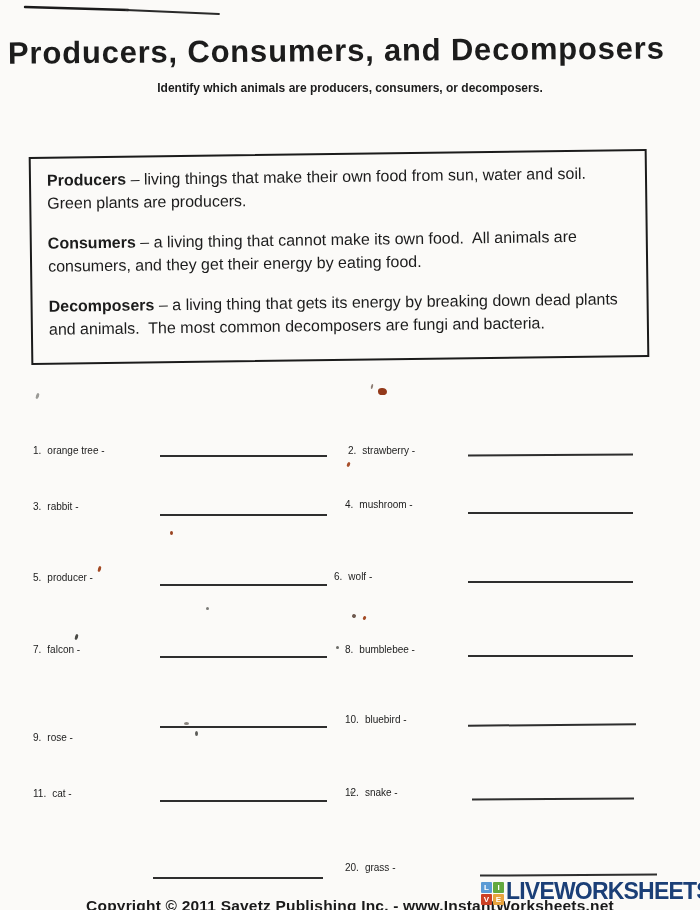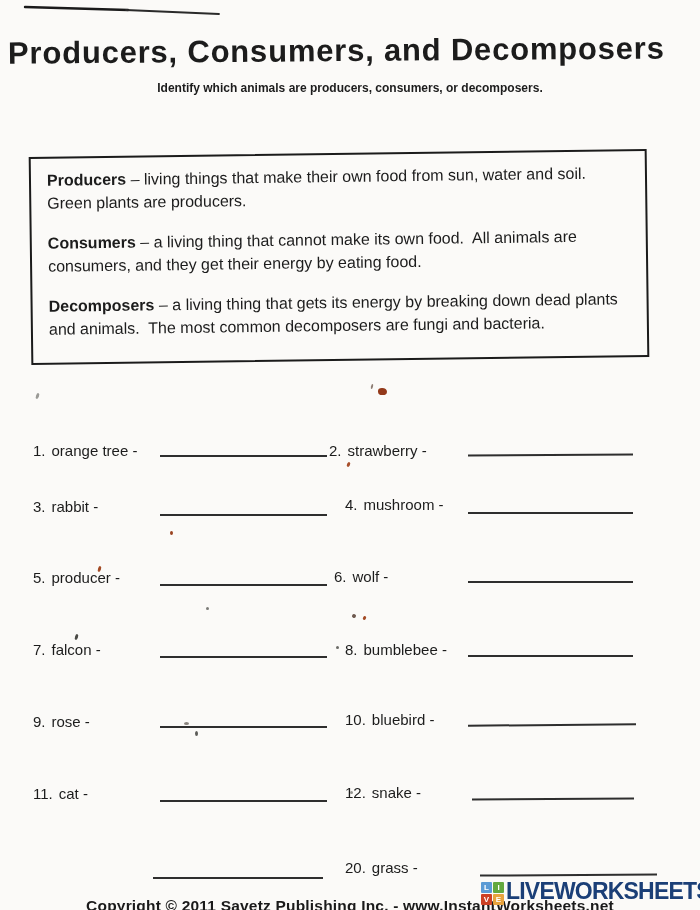--- a/index.html
+++ b/index.html
@@ -36,21 +36,21 @@
     padding:10px 16px;
     transform:rotate(-0.74deg);
     font-size:16px;line-height:23px;
   }
   .defbox p{margin:0 0 17px 0;}
   .defbox p:last-child{margin-bottom:0;}
   .def-term{font-weight:bold;}
   .def-text{white-space:pre-wrap;}
   
   .item{
-    position:absolute;font-size:15px;white-space:nowrap;line-height:19px;
+    position:absolute;font-size:10px;white-space:nowrap;line-height:19px;
   }
   .item.wrap{white-space:normal;width:112px;}
   .item .num{margin-right:6px;}
   .blank{
     position:absolute;height:0;border-bottom:2px solid #2e2e2e;
   }
   
   .copyright{
     position:absolute;left:0;top:897px;width:700px;
     text-align:center;font-size:15.5px;font-weight:bold;color:#1a1a1a;
@@ -91,39 +91,39 @@
   <div class="subtitle">Identify which animals are producers, consumers, or decomposers.</div>
 
   <div class="defbox">
     <p><span class="def-term">Producers</span><span class="def-text"> – living things that make their own food from sun, water and soil.  Green plants are producers.</span></p>
     <p><span class="def-term">Consumers</span><span class="def-text"> – a living thing that cannot make its own food.  All animals are consumers, and they get their energy by eating food.</span></p>
     <p><span class="def-term">Decomposers</span><span class="def-text"> – a living thing that gets its energy by breaking down dead plants and animals.  The most common decomposers are fungi and bacteria.</span></p>
   </div>
 
   <div class="item" style="left:33px;top:441px;"><span class="num">1.</span><span>orange tree -</span></div>
   <div class="blank" style="left:160px;top:455px;width:167px;"></div>
-  <div class="item" style="left:329px;top:441px;"><span class="num">2.</span><span>strawberry -</span></div>
+  <div class="item" style="left:348px;top:441px;"><span class="num">2.</span><span>strawberry -</span></div>
   <div class="blank" style="left:468px;top:454px;width:165px;transform:rotate(-0.4deg);"></div>
 
   <div class="item" style="left:33px;top:497px;"><span class="num">3.</span><span>rabbit -</span></div>
   <div class="blank" style="left:160px;top:514px;width:167px;"></div>
   <div class="item" style="left:345px;top:495px;"><span class="num">4.</span><span>mushroom -</span></div>
   <div class="blank" style="left:468px;top:512px;width:165px;"></div>
 
   <div class="item" style="left:33px;top:568px;"><span class="num">5.</span><span>producer -</span></div>
   <div class="blank" style="left:160px;top:584px;width:167px;"></div>
   <div class="item" style="left:334px;top:567px;"><span class="num">6.</span><span>wolf -</span></div>
   <div class="blank" style="left:468px;top:581px;width:165px;"></div>
 
   <div class="item" style="left:33px;top:640px;"><span class="num">7.</span><span>falcon -</span></div>
   <div class="blank" style="left:160px;top:656px;width:167px;"></div>
   <div class="item" style="left:345px;top:640px;"><span class="num">8.</span><span>bumblebee -</span></div>
   <div class="blank" style="left:468px;top:655px;width:165px;"></div>
 
-  <div class="item" style="left:33px;top:712px;"><span class="num">9.</span><span>rose -</span></div>
+  <div class="item" style="left:33px;top:728px;"><span class="num">9.</span><span>rose -</span></div>
   <div class="blank" style="left:160px;top:726px;width:167px;"></div>
   <div class="item" style="left:345px;top:710px;"><span class="num">10.</span><span>bluebird -</span></div>
   <div class="blank" style="left:468px;top:724px;width:168px;transform:rotate(-0.5deg);"></div>
 
   <div class="item" style="left:33px;top:784px;"><span class="num">11.</span><span>cat -</span></div>
   <div class="blank" style="left:160px;top:800px;width:167px;"></div>
   <div class="item" style="left:345px;top:783px;"><span class="num">12.</span><span>snake -</span></div>
   <div class="blank" style="left:472px;top:798px;width:162px;transform:rotate(-0.4deg);"></div>
 
   <div class="blank" style="left:153px;top:877px;width:170px;"></div>

